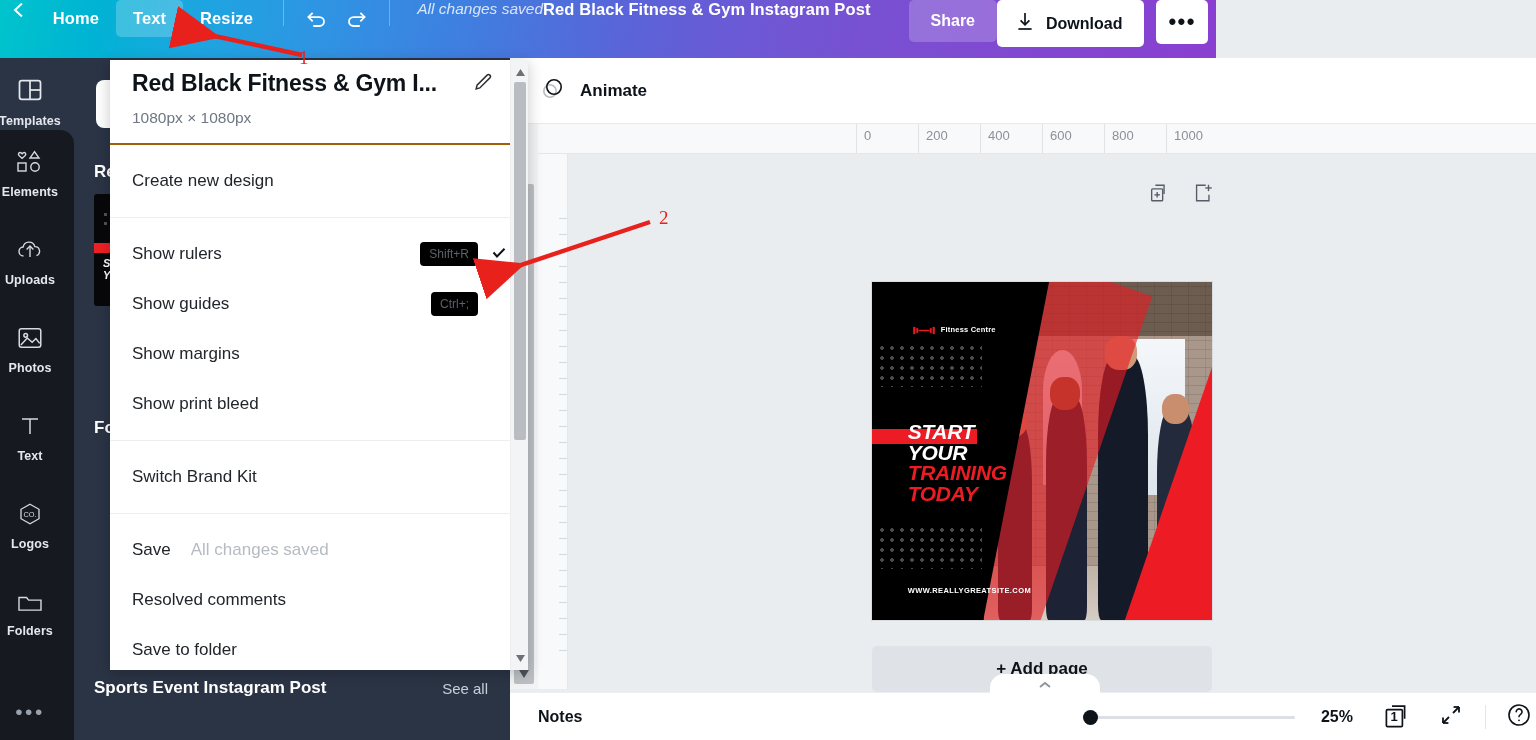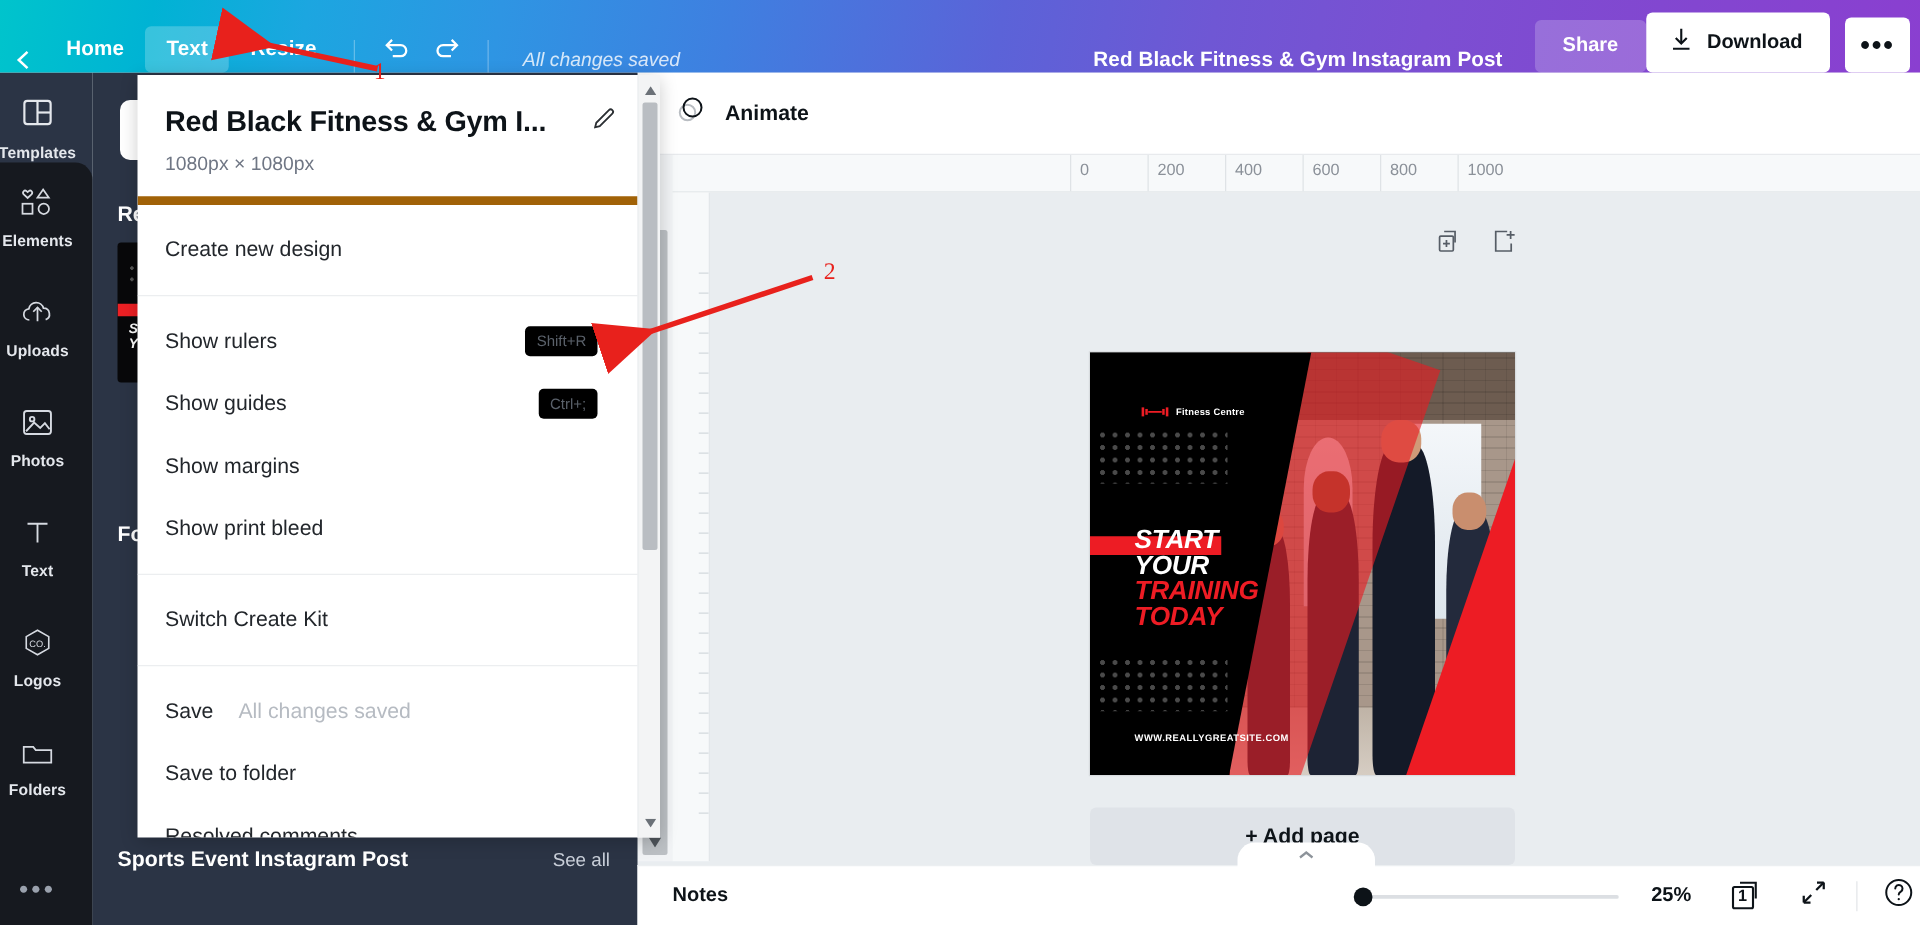--- a/index.html
+++ b/index.html
@@ -6,26 +6,26 @@
   html, body {
     width: 1536px; height: 740px;
     overflow: hidden;
     font-family: "Liberation Sans", sans-serif;
     background: #e9edf0;
   }
   #app { position: relative; width: 1536px; height: 740px; overflow: hidden; }
 
   
   .topbar {
-    position: absolute; top: 0; left: 0; width: 1536px; height: 58px;
+    position: absolute; top: 0; left: 0; width: 1216px; height: 58px;
     background: linear-gradient(100deg,
       #00c4cc 0%, #00b3d4 8%, #1ca6e0 16%,
       #2e95e3 26%, #3f7fe0 38%, #5b63d8 52%,
       #6f57d4 63%, #7b4fd2 74%, #8247d0 86%, #8a3fd0 100%);
-    display: flex; align-items: flex-end;
+    display: flex; align-items: flex-start;
     z-index: 40;
   }
   .tb-back {
     width: 34px; display: flex; align-items: center; justify-content: center;
     color: #fff; cursor: pointer; margin-left: 2px;
   }
   .tb-back svg { display: block; }
   .tb-item {
     color: #ffffff; font-size: 16.5px; font-weight: bold;
     padding: 9px 17px; border-radius: 5px; cursor: pointer;
@@ -40,21 +40,21 @@
   .tb-saved {
     color: rgba(255,255,255,0.80); font-size: 15.5px; font-style: italic;
     margin-left: 14px; white-space: nowrap;
   }
   .tb-spacer { flex: 1 1 auto; }
   .tb-title {
     color: #fff; font-size: 16.5px; font-weight: bold; white-space: nowrap;
     letter-spacing: .1px;
   }
   .tb-share {
-    margin-left: 26px; color: #fff; font-size: 16px; font-weight: bold;
+    margin-left: 38px; color: #fff; font-size: 16px; font-weight: bold;
     background: rgba(255,255,255,0.20); border-radius: 5px;
     padding: 12px 22px; cursor: pointer; white-space: nowrap;
   }
   .tb-download {
     background: #fff; color: #0d1318;
     font-size: 16px; font-weight: bold; border-radius: 5px;
     padding: 11px 22px 11px 18px; cursor: pointer; white-space: nowrap;
     display: flex; align-items: center; gap: 11px;
   }
   .tb-more {
@@ -301,21 +301,21 @@
     display: flex; align-items: flex-end; justify-content: center; cursor: pointer;
   }
   .notes-handle svg { margin-bottom: 1px; }
 
   
   .menu {
     position: absolute; top: 60px; left: 110px; width: 418px; height: 610px;
     background: #fff; box-shadow: 0 3px 14px rgba(0,0,0,0.22);
     z-index: 60; overflow: hidden;
   }
-  .menu-head { padding: 24px 22px 16px 22px; border-bottom: 7px solid #a16207; }
+  .menu-head { padding: 10px 22px 16px 22px; border-bottom: 2px solid #a16207; }
   .menu-title-row { display: flex; align-items: center; justify-content: space-between; }
   .menu-title {
     font-size: 23px; font-weight: bold; color: #0d1318; white-space: nowrap;
     letter-spacing: -.2px;
   }
   .menu-edit { cursor: pointer; color: #2b2f33; margin-left: 12px; margin-right: 12px; }
   .menu-dims { margin-top: 12px; color: #6f7684; font-size: 15.5px; }
   .menu-group { padding: 11px 0; text-align: center; }
   .menu-group + .menu-group { border-top: 1px solid #eceef0; }
   .menu-row {
@@ -733,34 +733,34 @@
       <div class="menu-row">
         <span class="label">Show margins</span>
       </div>
       <div class="menu-row">
         <span class="label">Show print bleed</span>
       </div>
     </div>
 
     <div class="menu-group">
       <div class="menu-row">
-        <span class="label">Switch Create Kit</span>
+        <span class="label">Switch Brand Kit</span>
       </div>
     </div>
 
     <div class="menu-group">
       <div class="menu-row">
         <span class="label">Save</span>
         <span class="sub">All changes saved</span>
       </div>
       <div class="menu-row">
+        <span class="label">Resolved comments</span>
+      </div>
+      <div class="menu-row">
         <span class="label">Save to folder</span>
-      </div>
-      <div class="menu-row">
-        <span class="label">Resolved comments</span>
       </div>
     </div>
 
     <div class="menu-scroll">
       <div class="up">
         <svg width="9" height="7" viewBox="0 0 9 7">
             <polygon points="4.5,0 9,7 0,7" fill="#6b7178"></polygon>
           </svg>
       </div>
       <div class="sthumb"></div>

